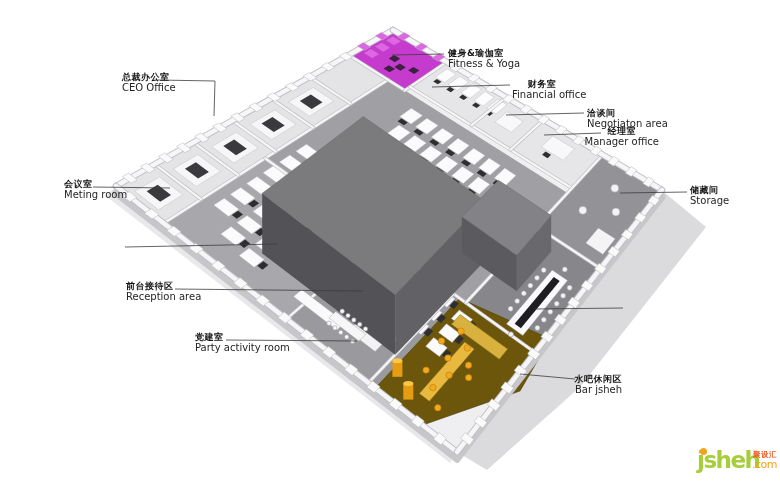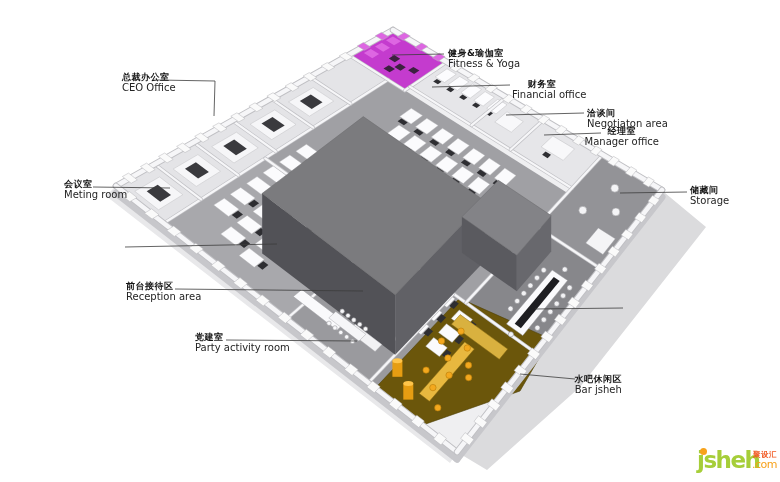--- a/index.html
+++ b/index.html
@@ -371,21 +371,21 @@
     <div class="en">Storage</div>
   </div>
   <div class="callout" style="left:126px;top:281px">
     <div class="zh">前台接待区</div>
     <div class="en">Reception area</div>
   </div>
   <div class="callout" style="left:195px;top:332px">
     <div class="zh">党建室</div>
     <div class="en">Party activity room</div>
   </div>
-  <div class="callout" style="right:158px;top:374px;text-align:center">
+  <div class="callout" style="right:158px;top:374px;text-align:right">
     <div class="zh">水吧休闲区</div>
     <div class="en">Bar jsheh</div>
   </div>
 
   <div class="wm">
     <span class="wm-brand" id="wm-brand" style="color: rgb(166, 206, 57);">jsheh</span>
     <span class="wm-dot" id="wm-dot" style="background: rgb(247, 162, 27);"></span>
     <span class="wm-cn" id="wm-cn" style="color: rgb(241, 90, 36);">聚设汇</span>
     <span class="wm-tld" id="wm-tld" style="color: rgb(247, 162, 27);">.com</span>
   </div>

